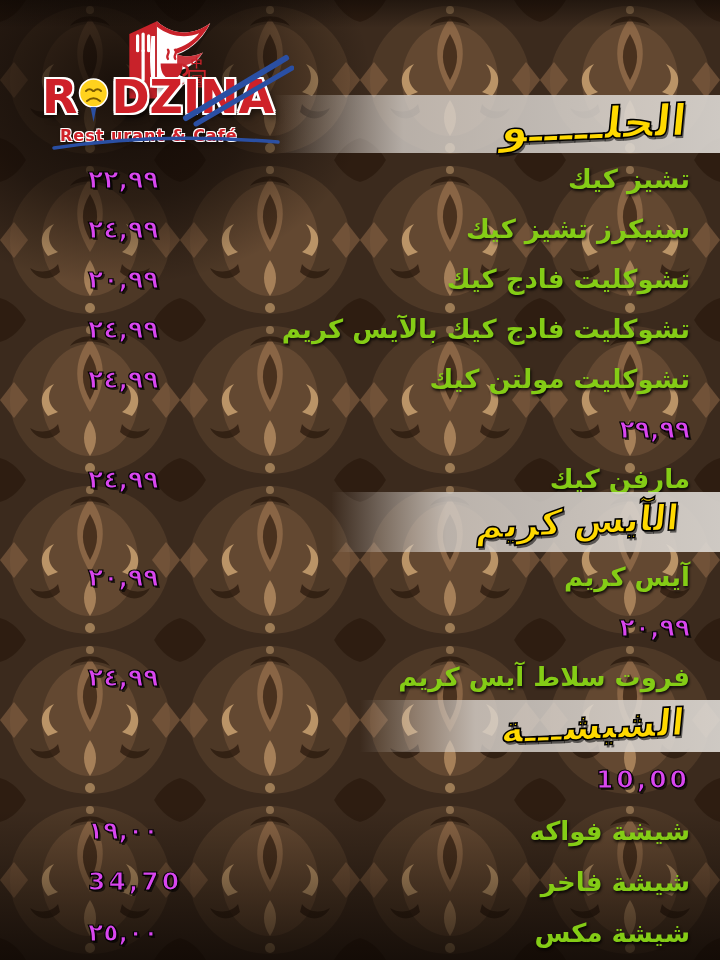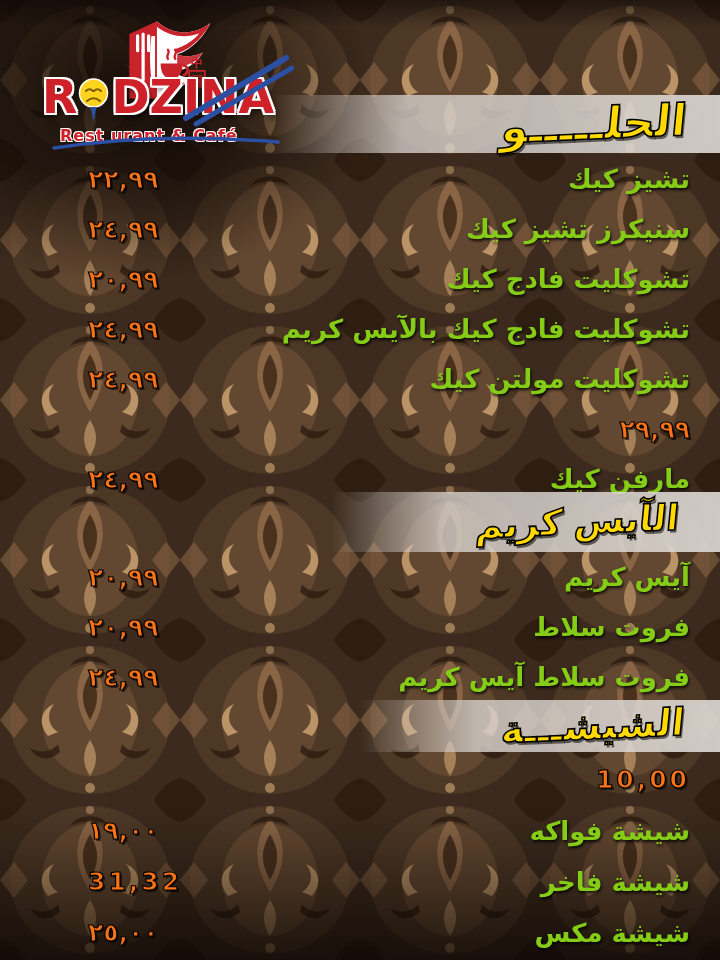--- a/index.html
+++ b/index.html
@@ -85,21 +85,21 @@
     height:50px; display:flex; align-items:center; justify-content:space-between;
     padding:0 30px 0 88px;
   }
   #list-shisha .row { height:51px; }
   .iname {
     color:#84cc16; font-size:26px; font-weight:bold;
     text-shadow:1px 2px 3px rgba(0,0,0,.85);
     white-space:nowrap;
   }
   .iprice {
-    color:#f97316; font-size:25px; font-weight:bold; letter-spacing:3px;
+    color:#d946ef; font-size:25px; font-weight:bold; letter-spacing:3px;
     -webkit-text-stroke:1.2px #000;
     text-shadow:2px 2px 0 rgba(0,0,0,.6);
     direction:ltr; white-space:nowrap;
   }
 </style>
 </head>
 <body>
 
 <div class="page">
 
@@ -215,21 +215,20 @@
 
   <div class="band" id="band-ice">
     <span class="htitle">الآيس كريم</span>
   </div>
   <div class="list" id="list-ice">
     <div class="row" dir="rtl">
       <span class="iname">آيس كريم</span>
       <span class="iprice">٢٠,٩٩</span>
     </div>
     <div class="row" dir="rtl">
-      <span class="iname">فروت سلاط</span>
       <span class="iprice">٢٠,٩٩</span>
     </div>
     <div class="row" dir="rtl">
       <span class="iname">فروت سلاط آيس كريم</span>
       <span class="iprice">٢٤,٩٩</span>
     </div>
   </div>
 
   <div class="band" id="band-shisha">
     <span class="htitle">الشيشـــة</span>
@@ -237,21 +236,21 @@
   <div class="list" id="list-shisha">
     <div class="row" dir="rtl">
       <span class="iprice">10,00</span>
     </div>
     <div class="row" dir="rtl">
       <span class="iname">شيشة فواكه</span>
       <span class="iprice">١٩,٠٠</span>
     </div>
     <div class="row" dir="rtl">
       <span class="iname">شيشة فاخر</span>
-      <span class="iprice">31,32</span>
+      <span class="iprice">34,70</span>
     </div>
     <div class="row" dir="rtl">
       <span class="iname">شيشة مكس</span>
       <span class="iprice">٢٥,٠٠</span>
     </div>
   </div>
 
 </div>
 
 </body></html>

